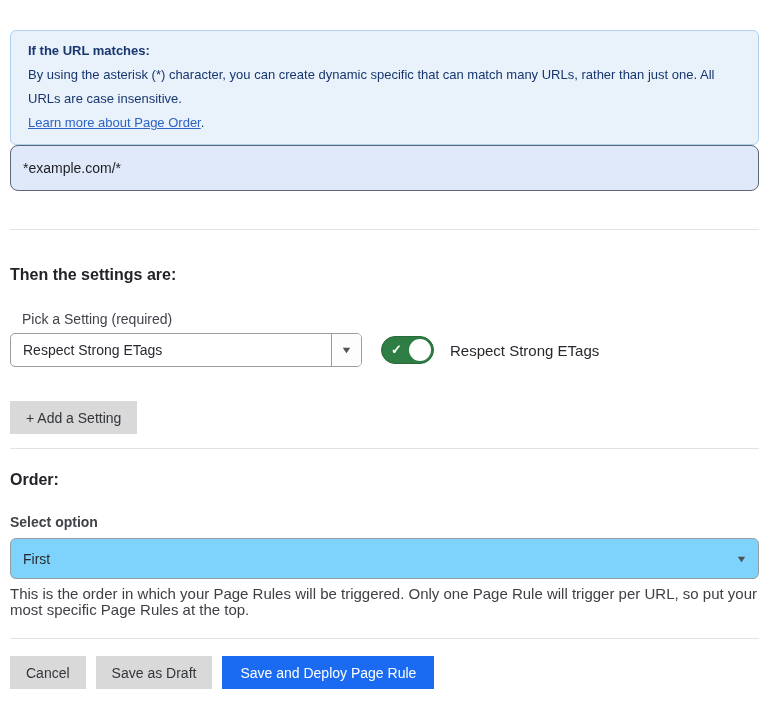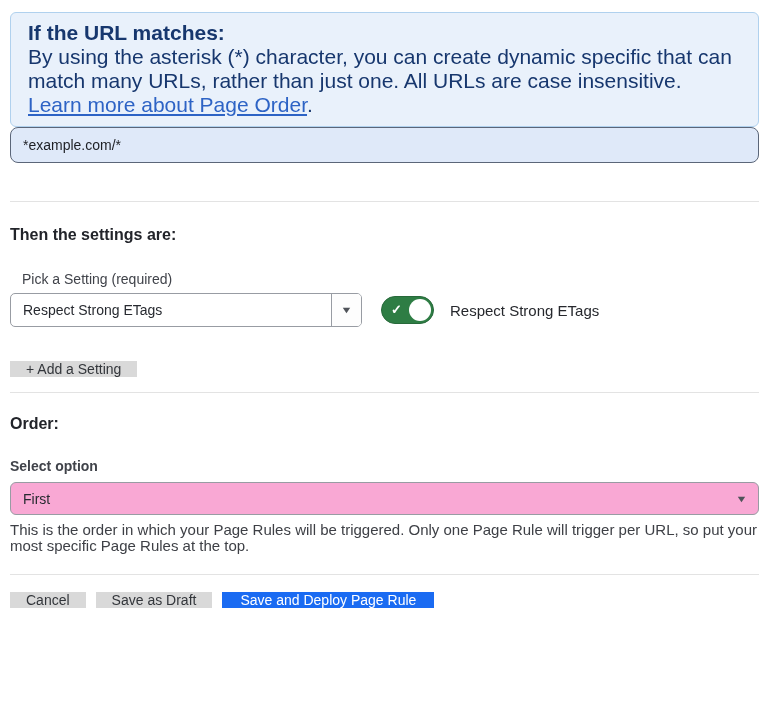--- a/index.html
+++ b/index.html
@@ -18,55 +18,56 @@
     margin-bottom: 20px;
   }
 
   
   .info-box {
     background: #e9f1fb;
     border: 1px solid #b0d1ee;
     border-radius: 6px;
     padding: 8px 17px 9px 17px;
     color: #17376e;
-    font-size: 21px;
+    font-size: 13px;
     line-height: 24px;
+    margin-top: 18px;
   }
   .info-box .info-heading { font-weight: 700; }
   .info-box a.info-link { color: #2d63c5; text-decoration: underline; cursor: pointer; }
 
   
   .field-label {
     font-size: 14px; color: #40434a;
     margin-bottom: 7px;
   }
 
   .url-label { margin-top: 23px; }
   .url-input {
-    width: 100%; height: 36px;
+    width: 100%; height: 46px;
     background: #dfe9f9;
     border: 1px solid #5b6679;
     border-radius: 8px;
     padding: 0 12px;
     font-family: "Liberation Sans", sans-serif;
     font-size: 14px; color: #1d1f24;
     outline: none;
   }
 
   .divider {
     border: 0; border-top: 1px solid #e3e3e3;
     height: 0;
   }
   .divider-1 { margin-top: 38px; }
   .divider-2 { margin-top: 14px; }
   .divider-3 { margin-top: 20px; }
 
   .section-heading {
     font-size: 16px; font-weight: 700; color: #22242a;
-    margin-top: 24px;
+    margin-top: 36px;
   }
   .pick-label { margin-top: 27px; margin-bottom: 6px; margin-left: 12px; }
 
   .settings-row { display: flex; align-items: center; }
 
   
   .setting-select {
     width: 352px; height: 34px;
     background: #ffffff;
     border: 1px solid #989ca3;
@@ -111,39 +112,39 @@
   .toggle .check {
     position: absolute; left: 9px; top: 50%;
     transform: translateY(-52%);
     color: #ffffff; font-size: 13px; font-weight: 700;
     line-height: 1;
   }
   .toggle-label { margin-left: 16px; font-size: 15px; color: #26282d; }
 
   
   .btn {
-    height: 16px;
+    height: 33px;
     border: none; border-radius: 0;
     font-family: "Liberation Sans", sans-serif;
     font-size: 14px;
     padding: 0 16px;
     cursor: pointer;
     display: inline-flex; align-items: center; justify-content: center;
   }
   .btn-gray { background: #d9d9d9; color: #33363b; }
   .btn-blue { background: #1a6bf2; color: #ffffff; padding: 0 18px; }
 
   .add-setting-btn { margin-top: 34px; }
 
   .order-heading { margin-top: 22px; }
   .select-option-label { margin-top: 25px; margin-bottom: 8px; font-weight: bold; }
 
   .order-select {
-    width: 100%; height: 33px;
-    background: #f9a8d4;
+    width: 100%; height: 41px;
+    background: #7dd3fc;
     border: 1px solid #989ca3;
     border-radius: 6px;
     display: flex; align-items: center;
     padding: 0 12px;
     font-size: 14px; color: #272a30;
     cursor: pointer;
   }
   .order-select .select-value { flex: 1; }
 
   .help-text {

